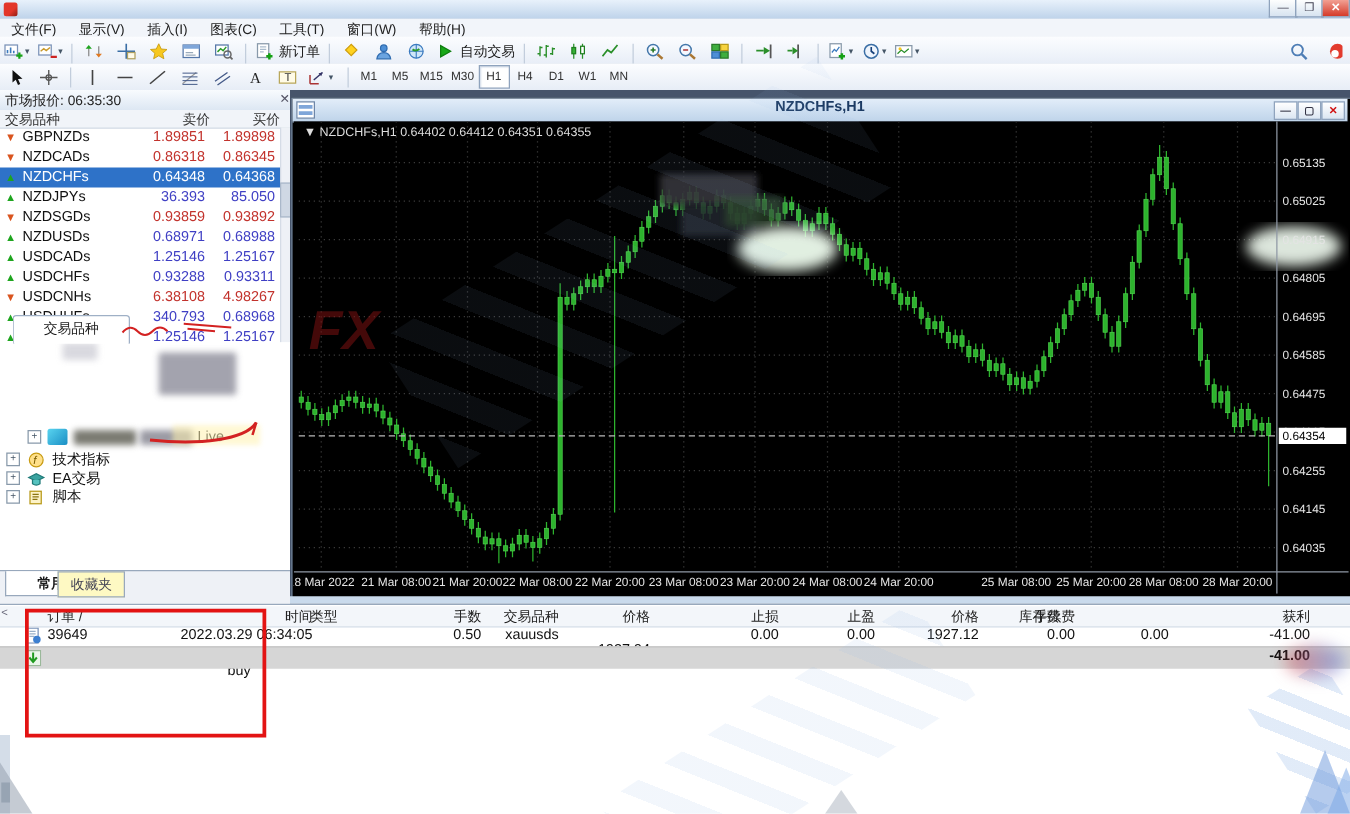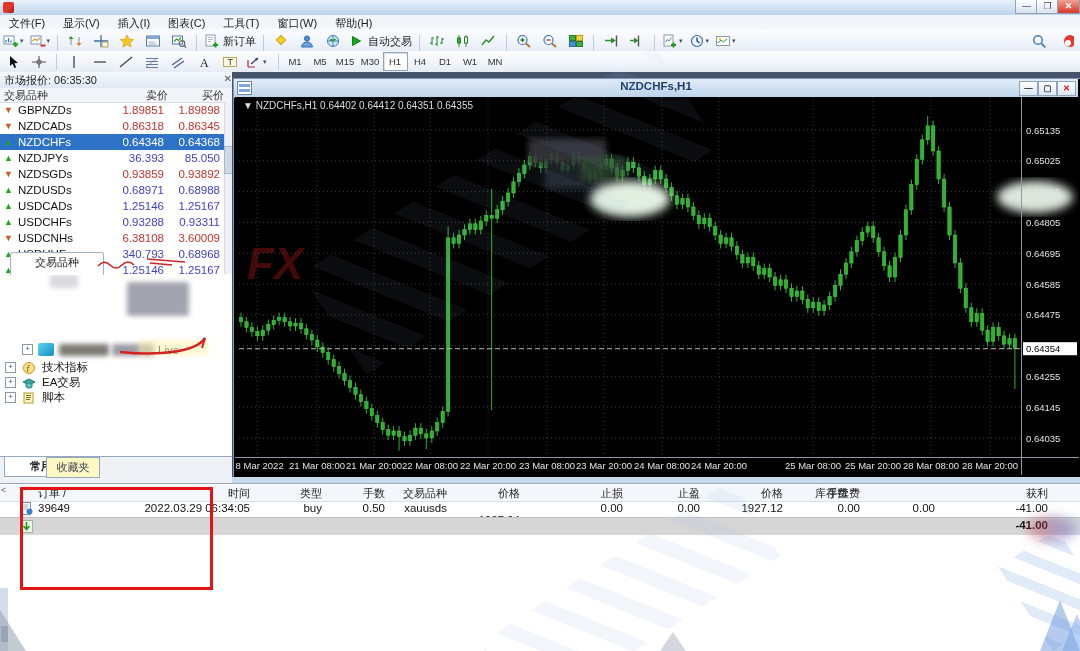--- a/index.html
+++ b/index.html
@@ -415,21 +415,21 @@
         <div class="mwrow">
           <span class="arr" style="color:#1fa51f">▲</span>
           <span class="sym">USDCHFs</span>
           <span class="bid px-up">0.93288</span>
           <span class="ask px-up">0.93311</span>
         </div>
         <div class="mwrow">
           <span class="arr" style="color:#d9541e">▼</span>
           <span class="sym">USDCNHs</span>
           <span class="bid px-dn">6.38108</span>
-          <span class="ask px-dn">3.60009</span>
+          <span class="ask px-dn">4.98267</span>
         </div>
         <div class="mwrow">
           <span class="arr" style="color:#1fa51f">▲</span>
           <span class="sym">USDHUFs</span>
           <span class="bid px-up">340.793</span>
           <span class="ask px-up">0.68968</span>
         </div>
         <div class="mwrow">
           <span class="arr" style="color:#1fa51f">▲</span>
           <span class="sym"></span>
@@ -853,40 +853,40 @@
           <text x="791" y="255.2" font-size="9.5" fill="#000">0.64354</text>
           <text x="8" y="12" font-size="10" fill="#ddd">▼ NZDCHFs,H1  0.64402 0.64412 0.64351 0.64355</text>
         </svg></div>
   </div>
   <div class="abs" id="mdistrip"></div>
 
   <div class="abs" id="terminal">
     <div class="abs" id="t-head">
         <span class="tcell" style="left: 38px;">订单 /</span>
         <span class="tcell" style="left: 160px; width: 90px; text-align: right;">时间</span>
-        <span class="tcell" style="left: 232px; width: 90px; text-align: right;">类型</span>
+        <span class="tcell" style="left: 232px; width: 90px; text-align: left; padding-left: 16px;">类型</span>
         <span class="tcell" style="left: 295px; width: 90px; text-align: right;">手数</span>
         <span class="tcell" style="left: 357px; width: 90px; text-align: right;">交易品种</span>
         <span class="tcell" style="left: 430px; width: 90px; text-align: right;">价格</span>
         <span class="tcell" style="left: 533px; width: 90px; text-align: right;">止损</span>
         <span class="tcell" style="left: 610px; width: 90px; text-align: right;">止盈</span>
         <span class="tcell" style="left: 693px; width: 90px; text-align: right;">价格</span>
         <span class="tcell" style="left: 770px; width: 90px; text-align: right;">手续费</span>
         <span class="tcell" style="left: 815px; width: 90px; text-align: left;">库存费</span>
         <span class="tcell" style="left: 958px; width: 90px; text-align: right;">获利</span>
       </div>
     <div class="abs" id="t-row">
       <svg class="rowico" style="top:1px" viewBox="0 0 13 13">
         <rect x="1.5" y="0.5" width="9" height="12" fill="#fff" stroke="#7a92b8"></rect>
         <path d="M3.5 3h5M3.5 5h5M3.5 7h4" stroke="#9ab0c8" stroke-width="1"></path>
         <circle cx="9.5" cy="9.5" r="3" fill="#3d7fd0"></circle>
         </svg>
     <span class="tcell" style="left: 38px;">39649</span>
         <span class="tcell" style="left: 110px; width: 140px; text-align: right;">2022.03.29 06:34:05</span>
-        <span class="tcell" style="left: 182px; width: 140px; text-align: right;">buy</span>
+        <span class="tcell" style="left: 182px; width: 140px; text-align: left; margin-top: 29px;">buy</span>
         <span class="tcell" style="left: 245px; width: 140px; text-align: right;">0.50</span>
         <span class="tcell" style="left: 307px; width: 140px; text-align: right;">xauusds</span>
         <span class="tcell" style="left: 380px; width: 140px; text-align: right; margin-top: 12px;">1927.94</span>
         <span class="tcell" style="left: 483px; width: 140px; text-align: right;">0.00</span>
         <span class="tcell" style="left: 560px; width: 140px; text-align: right;">0.00</span>
         <span class="tcell" style="left: 643px; width: 140px; text-align: right;">1927.12</span>
         <span class="tcell" style="left: 720px; width: 140px; text-align: right;">0.00</span>
         <span class="tcell" style="left: 795px; width: 140px; text-align: right;">0.00</span>
         <span class="tcell" style="left: 908px; width: 140px; text-align: right;">-41.00</span>
       </div>

